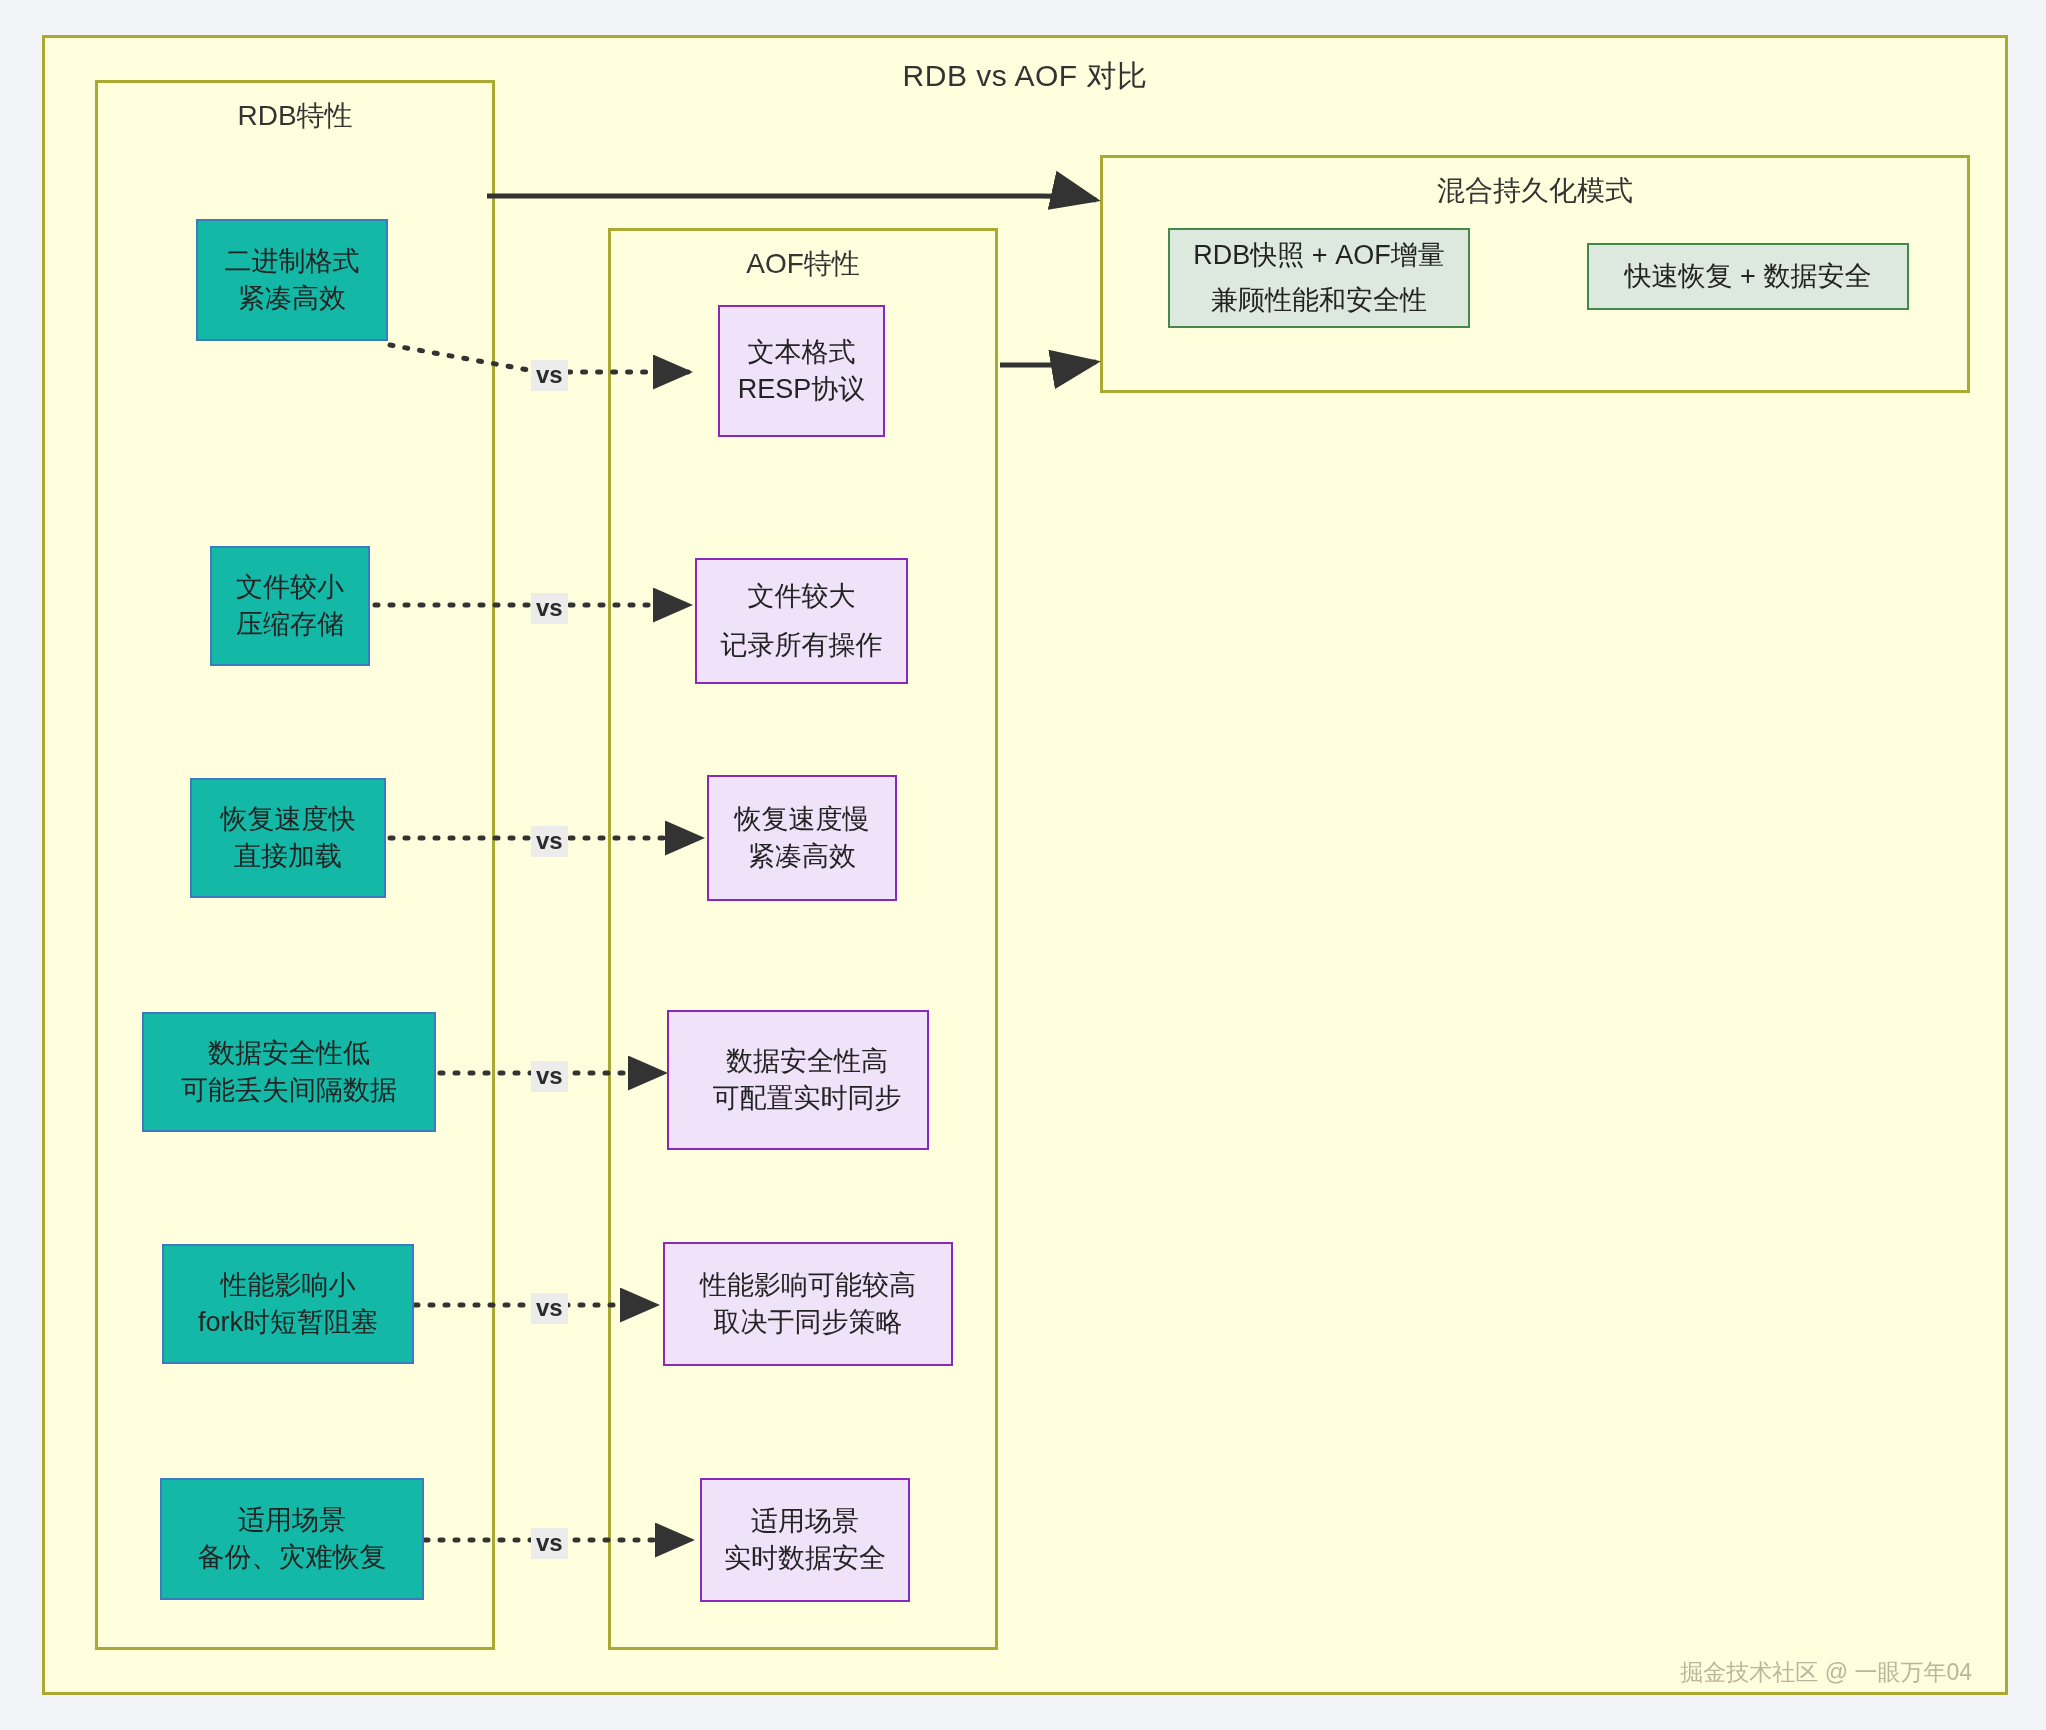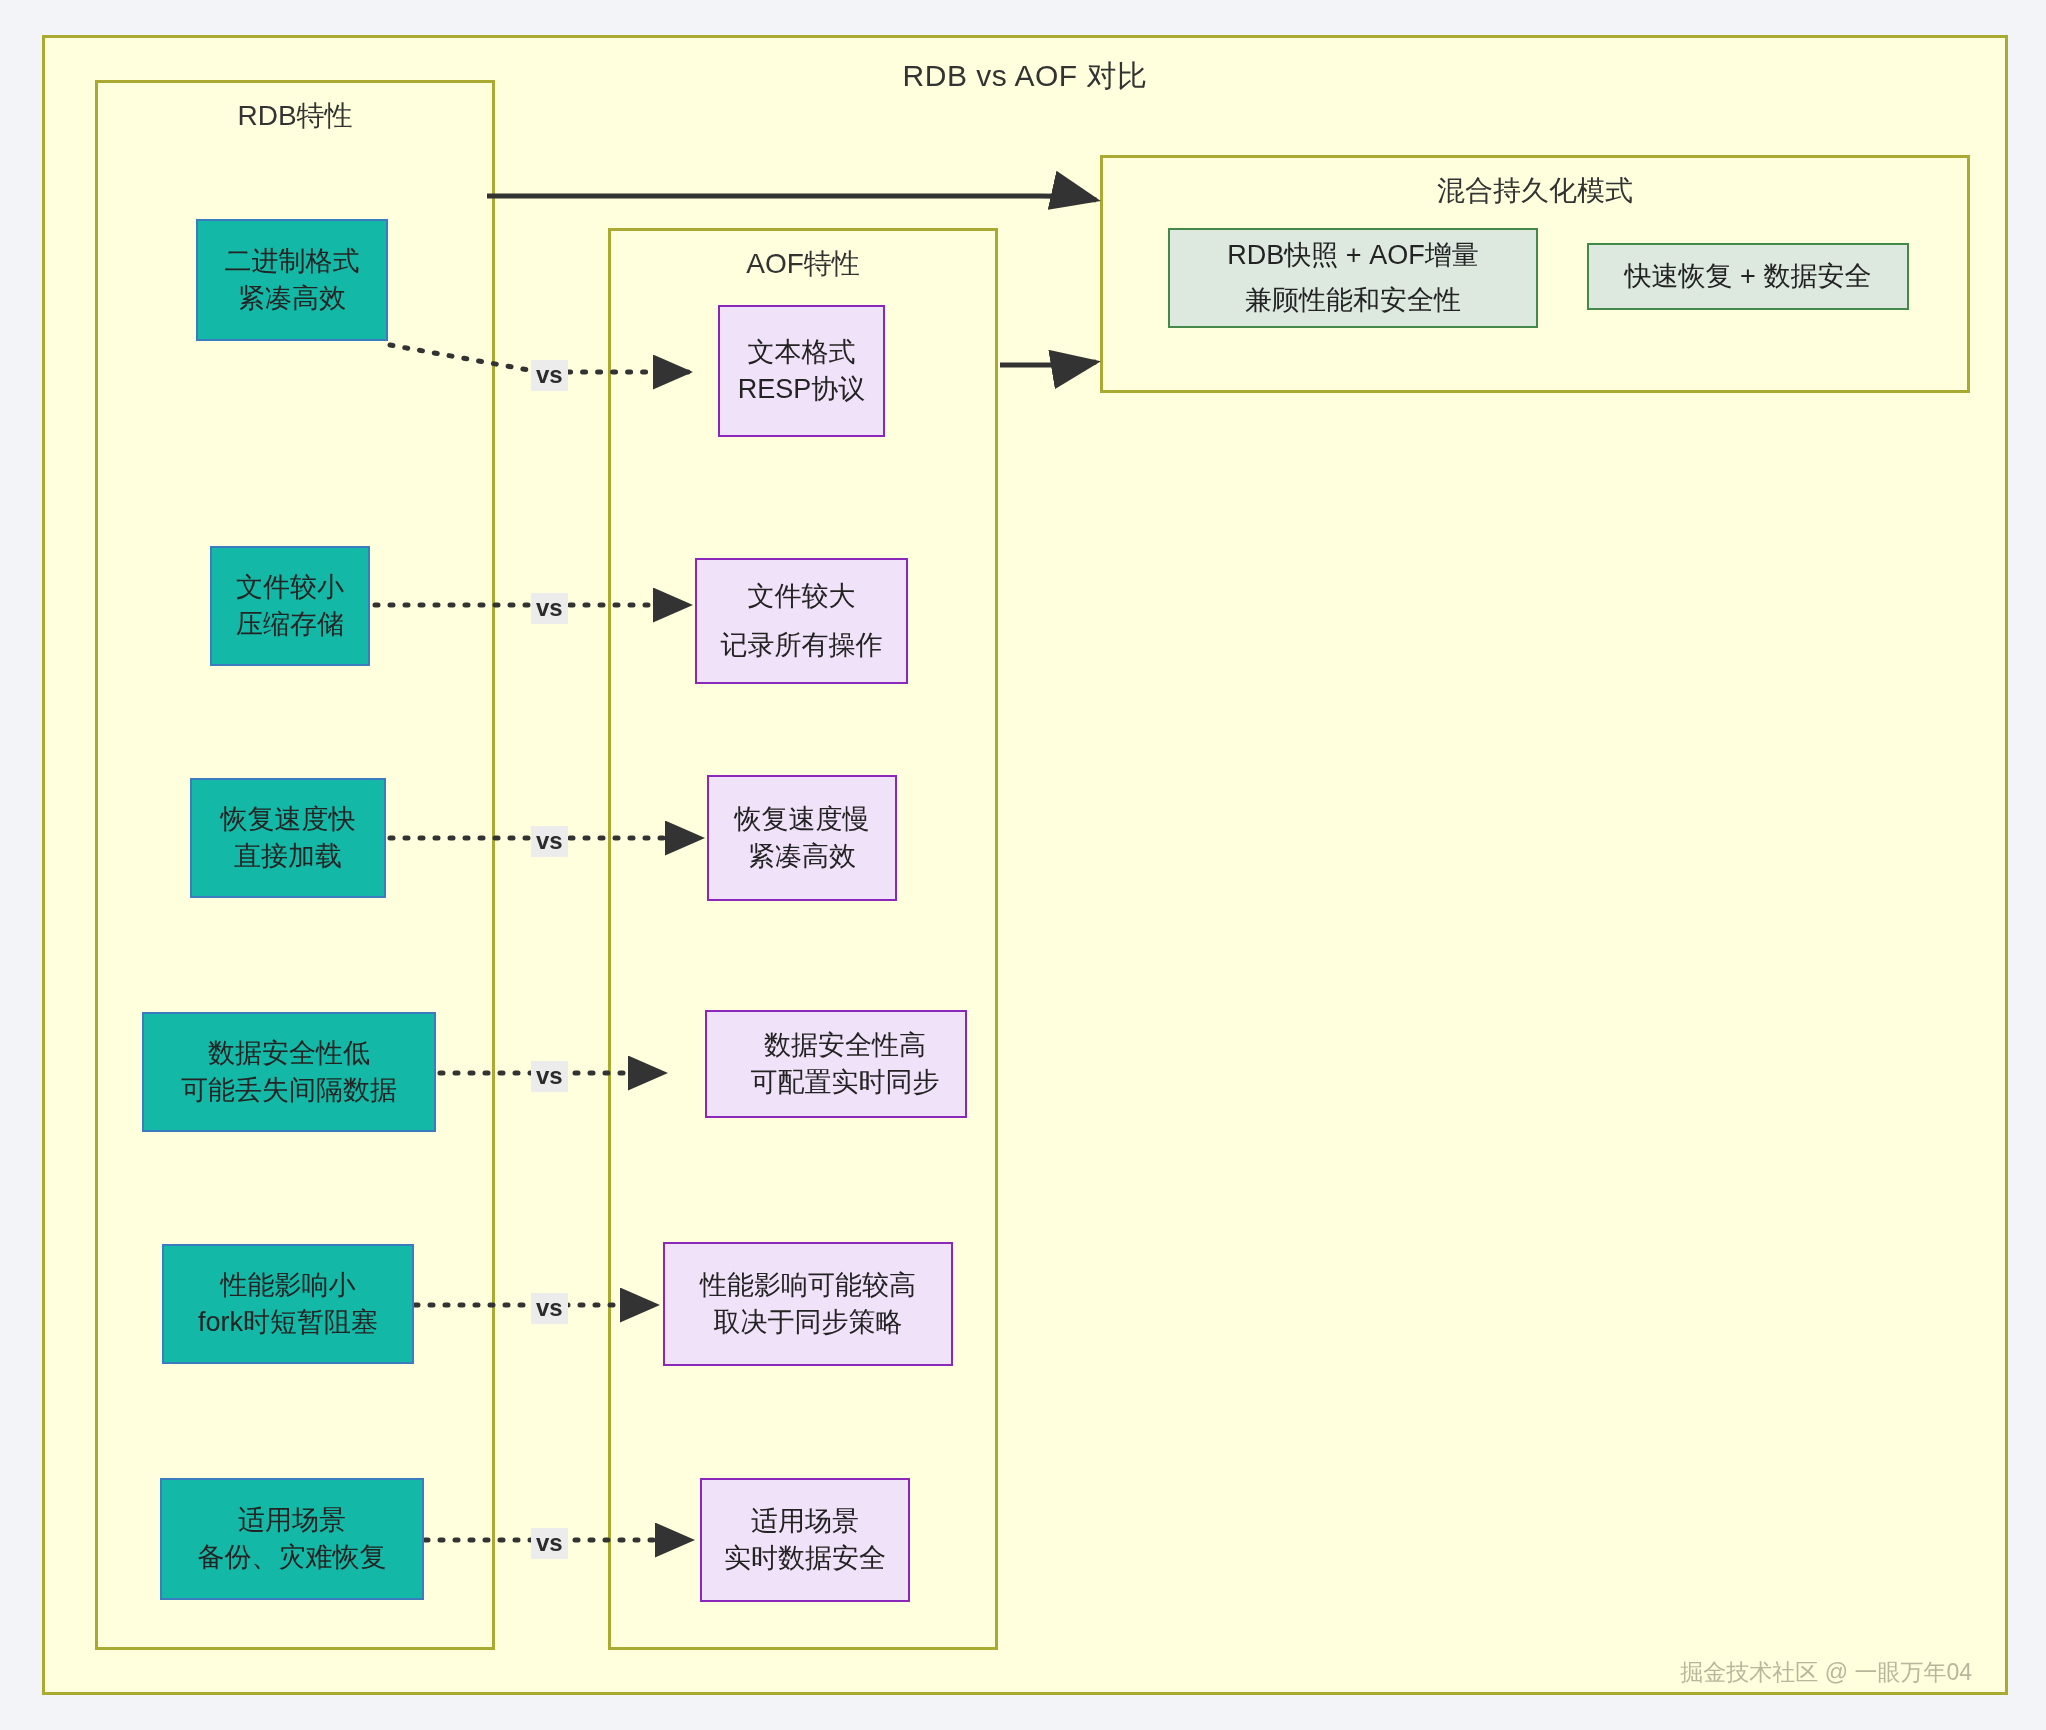--- a/index.html
+++ b/index.html
@@ -182,34 +182,34 @@
     <span class="ln">RESP协议</span>
   </div>
   <div class="node purple" style="left:695px; top:558px; width:213px; height:126px;gap:12px;">
     <span class="ln">文件较大</span>
     <span class="ln">记录所有操作</span>
   </div>
   <div class="node purple" style="left:707px; top:775px; width:190px; height:126px;">
     <span class="ln">恢复速度慢</span>
     <span class="ln">紧凑高效</span>
   </div>
-  <div class="node purple" style="left:705px; top:1010px; width:262px; height:108px;padding-left:32px;">
+  <div class="node purple" style="left:667px; top:1010px; width:262px; height:140px;padding-left:32px;">
     <span class="ln">数据安全性高</span>
     <span class="ln">可配置实时同步</span>
   </div>
   <div class="node purple" style="left:663px; top:1242px; width:290px; height:124px;">
     <span class="ln">性能影响可能较高</span>
     <span class="ln">取决于同步策略</span>
   </div>
   <div class="node purple" style="left:700px; top:1478px; width:210px; height:124px;">
     <span class="ln">适用场景</span>
     <span class="ln">实时数据安全</span>
   </div>
 
-  <div class="node green" style="left:1168px; top:228px; width:370px; height:100px;gap:8px;">
+  <div class="node green" style="left:1168px; top:228px; width:302px; height:100px;gap:8px;">
     <span class="ln">RDB快照 + AOF增量</span>
     <span class="ln">兼顾性能和安全性</span>
   </div>
   <div class="node green" style="left:1587px; top:243px; width:322px; height:67px;">
     <span class="ln">快速恢复 + 数据安全</span>
   </div>
 
   <div class="watermark">掘金技术社区 @ 一眼万年04</div>
 
 </div>

